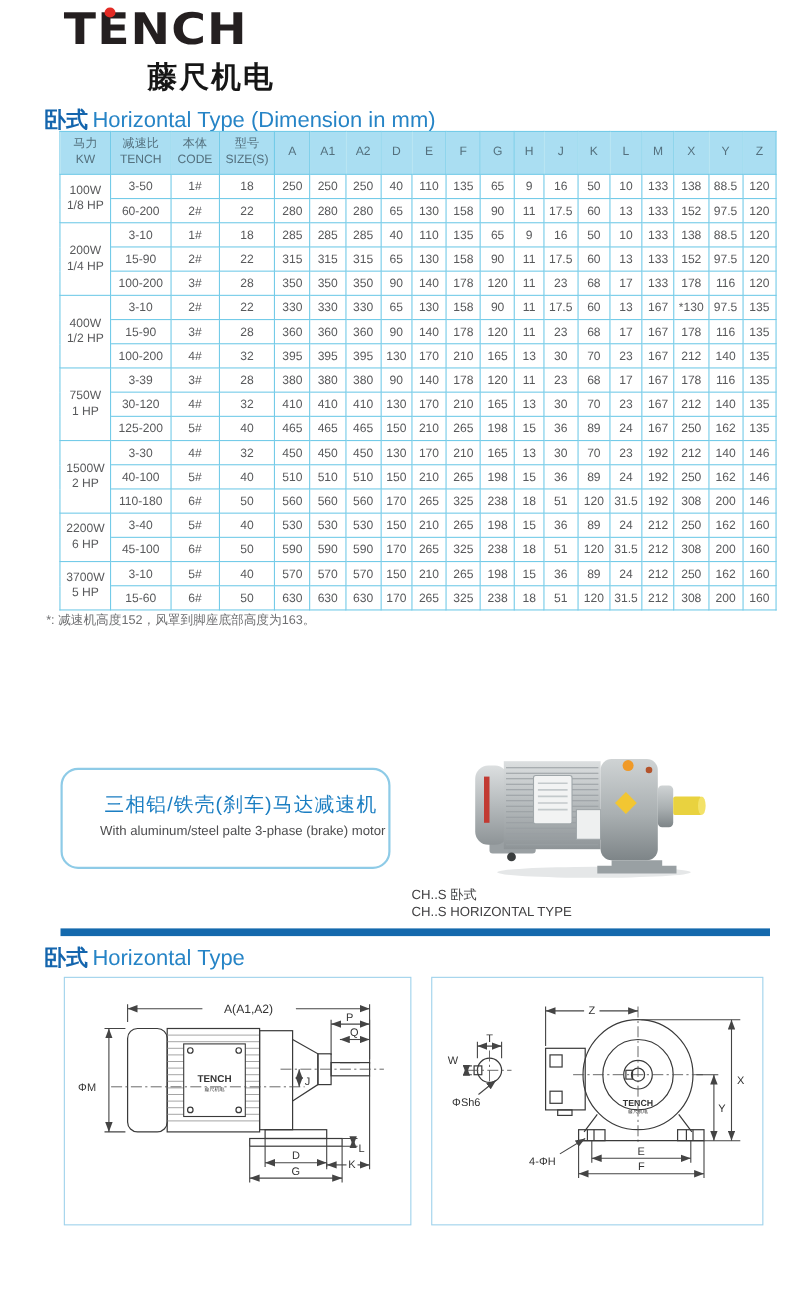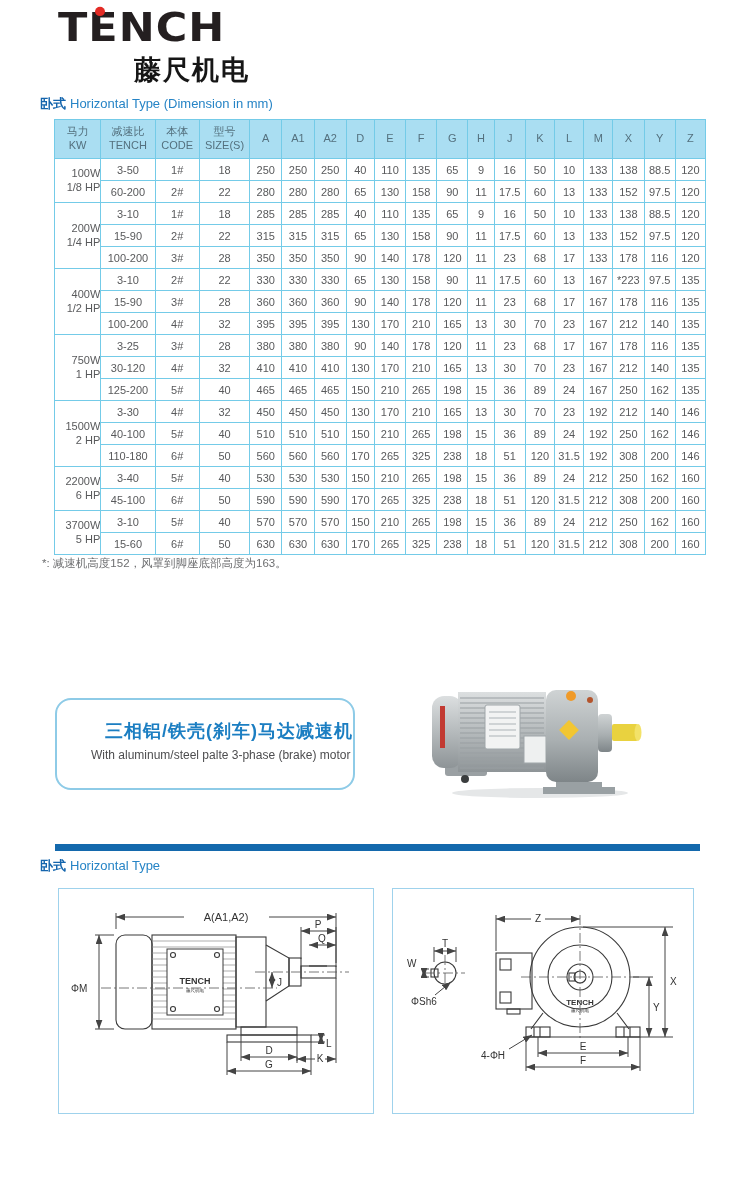--- a/index.html
+++ b/index.html
@@ -7,37 +7,37 @@
     position:relative; width:737px; height:1187px; background:#fff;
     font-family:"Liberation Sans",sans-serif; overflow:hidden; color:#333;
   }
   
   .logo { position:absolute; left:58px; top:6px; }
   .logo-en { position:relative; font-family:"DejaVu Sans",sans-serif; font-weight:900;
              font-size:43px; line-height:1; letter-spacing:1px; color:#241f20; transform:scaleY(.92); }
   .logo-dot { position:absolute; left:37px; top:-1px; width:10px; height:10px; border-radius:50%; background:#e32b25; }
   .logo-cn { margin:3px 0 0 76px; font-size:27px; font-weight:bold; letter-spacing:2px; color:#161616; }
   
-  .h-sec { position:absolute; font-size:13px; color:#2684c6; }
+  .h-sec { position:absolute; font-size:20px; color:#2684c6; }
   .h-sec .cn { font-weight:bold; color:#1465ad; margin-right:4px; }
   #h-dim { left:40px; top:95px; }
   #h-horiz { left:40px; top:857px;text-align:right; }
   
   .dim-table { position:absolute; left:54px; top:119px; border-collapse:collapse; table-layout:fixed;
                width:652px; font-size:11px; color:#58595b; }
   .dim-table th, .dim-table td { border:1px solid #74cbe8; text-align:center; padding:0; overflow:hidden; }
   .dim-table thead th { background:#aadef2; color:#54707e; font-weight:normal; height:38px; line-height:1.25; font-size:11px; }
   .dim-table tbody td { height:21px; background:#fff; }
-  .dim-table td.power { line-height:1.25;text-align:right; }
+  .dim-table td.power { line-height:1.25; }
   
   .footnote { position:absolute; left:42px; top:556px; font-size:11.5px; color:#6d6e70; }
   
   .banner { position:absolute; left:55px; top:698px; width:296px; height:88px;
             border:2px solid #8ecbe7; border-radius:16px; background:#fff; }
-  .banner-cn { margin:19px 0 5px 38px; font-size:18px; font-weight:bold; letter-spacing:1px; color:#1b7ec2; white-space:nowrap;text-align:right; }
+  .banner-cn { margin:19px 0 5px 38px; font-size:18px; font-weight:normal; letter-spacing:1px; color:#1b7ec2; white-space:nowrap; }
   .banner-en { margin-left:34px; font-size:12px; color:#4d4d4f; white-space:nowrap; }
   
   .motor-photo { position:absolute; left:428px; top:684px; }
   .photo-caption { position:absolute; left:374px; top:806px; font-size:12px; line-height:1.3; color:#414042; }
   
   .blue-bar { position:absolute; left:55px; top:844px; width:645px; height:7px; background:#1469ad; }
   
   .dbox { position:absolute; border:1px solid #9fd2ec; background:#fff; }
   #dbox-side  { left:58px;  top:888px; width:314px; height:224px;text-decoration:underline; }
   #dbox-front { left:392px; top:888px; width:300px; height:224px; }
@@ -242,21 +242,21 @@
           <td>330</td>
           <td>65</td>
           <td>130</td>
           <td>158</td>
           <td>90</td>
           <td>11</td>
           <td>17.5</td>
           <td>60</td>
           <td>13</td>
           <td>167</td>
-          <td>*223</td>
+          <td>*130</td>
           <td>97.5</td>
           <td>135</td>
         </tr>
         <tr>
           <td>15-90</td>
           <td>3#</td>
           <td>28</td>
           <td>360</td>
           <td>360</td>
           <td>360</td>
@@ -291,21 +291,21 @@
           <td>167</td>
           <td>212</td>
           <td>140</td>
           <td>135</td>
         </tr>
         <tr>
           <td rowspan="3" class="power">
             <div>750W</div>
             <div>1 HP</div>
           </td>
-          <td>3-25</td>
+          <td>3-39</td>
           <td>3#</td>
           <td>28</td>
           <td>380</td>
           <td>380</td>
           <td>380</td>
           <td>90</td>
           <td>140</td>
           <td>178</td>
           <td>120</td>
           <td>11</td>
@@ -545,20 +545,24 @@
     <rect x="118" y="6" width="52" height="92" rx="10" fill="url(#gg)"></rect>
     <circle cx="143" cy="12" r="5" fill="#f09a28"></circle>
     <circle cx="162" cy="16" r="3" fill="#b4542c"></circle>
     <rect x="134" y="39" width="14" height="14" fill="#f2c632" transform="rotate(45 141 46)"></rect>
     <rect x="170" y="30" width="14" height="38" rx="4" fill="url(#gg)"></rect>
     <rect x="184" y="40" width="26" height="17" rx="2" fill="#e9d23f"></rect>
     <ellipse cx="210" cy="48.5" rx="3.5" ry="8.5" fill="#f3e268"></ellipse>
     <path d="M128 98 L128 103 L115 103 L115 110 L187 110 L187 103 L174 103 L174 98 Z" fill="#99a0a3"></path>
   </svg>
 
+  <div class="photo-caption">
+    <div>CH..S 卧式</div>
+    <div>CH..S HORIZONTAL TYPE</div>
+  </div>
 
   <div class="blue-bar"></div>
 
   <div class="h-sec" id="h-horiz">
     <span class="cn">卧式</span><span>Horizontal Type</span>
   </div>
 
   <div class="dbox" id="dbox-side">
     <svg width="312" height="222" viewBox="0 0 312 222">
       <defs>

